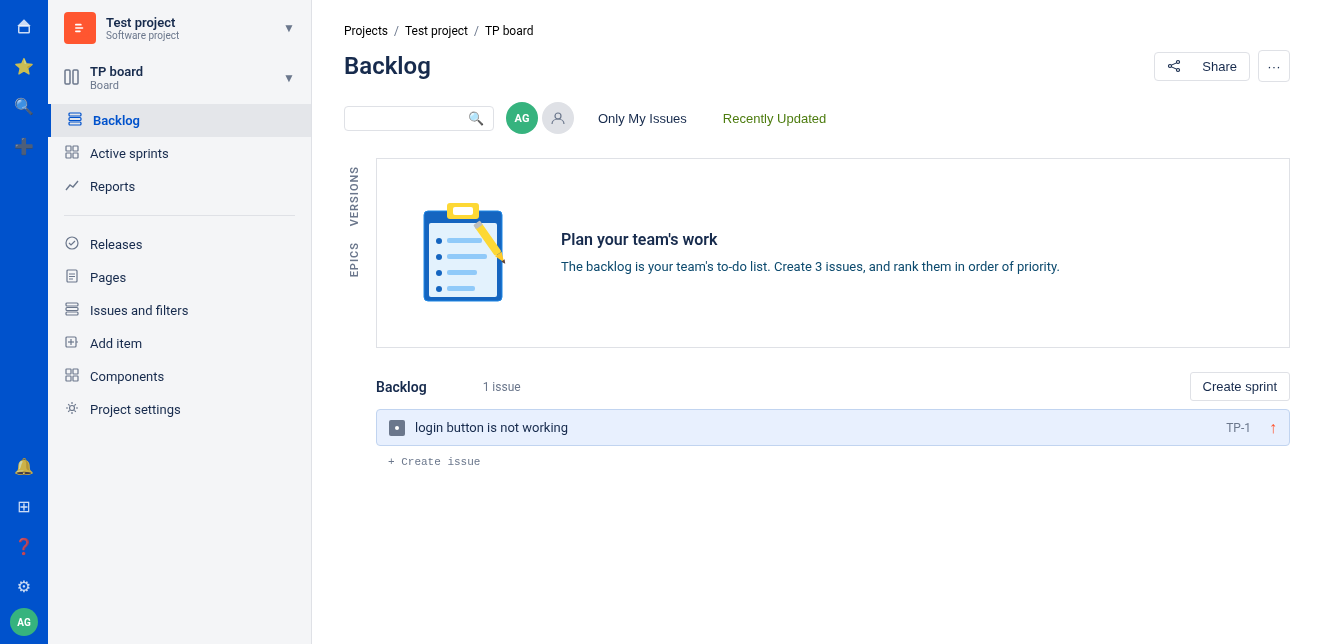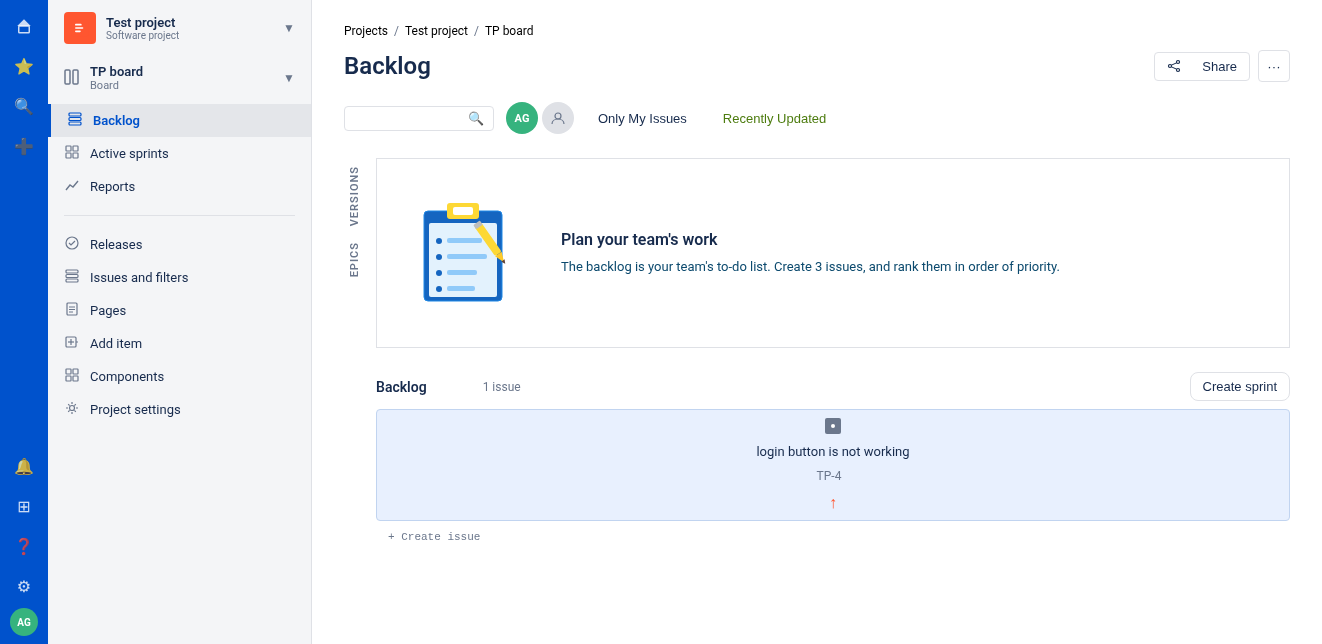--- a/index.html
+++ b/index.html
@@ -322,37 +322,36 @@
     }
     .issue-count {
       font-size: 12px;
       color: #6b778c;
       font-weight: 400;
       margin-left: 48px;
     }
     .create-sprint-btn {
       padding: 6px 12px;
       border: 1px solid #dfe1e6;
-      border-radius: 8px;
+      border-radius: 3px;
       background: #fff;
       font-size: 13px;
       color: #172b4d;
       cursor: pointer;
     }
 
     .issue-row {
       display: flex;
       align-items: center;
       padding: 8px 12px;
       background: #e8f0fe;
       border: 1px solid #c1d4f0;
       border-radius: 4px;
       gap: 10px;
       margin-bottom: 4px;
-      flex-direction: column;
     }
     .issue-type-icon {
       width: 16px;
       height: 16px;
       border-radius: 2px;
       background: #6b778c;
       display: flex;
       align-items: center;
       justify-content: center;
       font-size: 10px;
@@ -475,37 +474,37 @@
         <svg width="14" height="14" viewBox="0 0 14 14" fill="none">
             <circle cx="7" cy="7" r="6" stroke="#6b778c" stroke-width="1.2"></circle>
             <path d="M4 7l2 2 4-4" stroke="#6b778c" stroke-width="1.2" fill="none"></path>
           </svg>
       </span>
       <span>Releases</span>
     </div>
     <div class="sidebar-section-item">
       <span class="section-icon">
         <svg width="14" height="14" viewBox="0 0 14 14" fill="none">
-            <rect x="1" y="1" width="12" height="3" rx="1" stroke="#6b778c" stroke-width="1.2"></rect>
-            <rect x="1" y="5.5" width="12" height="3" rx="1" stroke="#6b778c" stroke-width="1.2"></rect>
-            <rect x="1" y="10" width="12" height="3" rx="1" stroke="#6b778c" stroke-width="1.2"></rect>
-          </svg>
-      </span>
-      <span>Issues and filters</span>
-    </div>
-    <div class="sidebar-section-item">
-      <span class="section-icon">
-        <svg width="14" height="14" viewBox="0 0 14 14" fill="none">
             <rect x="2" y="1" width="10" height="12" rx="1" stroke="#6b778c" stroke-width="1.2"></rect>
             <line x1="4" y1="5" x2="10" y2="5" stroke="#6b778c" stroke-width="1"></line>
             <line x1="4" y1="7.5" x2="10" y2="7.5" stroke="#6b778c" stroke-width="1"></line>
             <line x1="4" y1="10" x2="8" y2="10" stroke="#6b778c" stroke-width="1"></line>
           </svg>
       </span>
       <span>Pages</span>
+    </div>
+    <div class="sidebar-section-item">
+      <span class="section-icon">
+        <svg width="14" height="14" viewBox="0 0 14 14" fill="none">
+            <rect x="1" y="1" width="12" height="3" rx="1" stroke="#6b778c" stroke-width="1.2"></rect>
+            <rect x="1" y="5.5" width="12" height="3" rx="1" stroke="#6b778c" stroke-width="1.2"></rect>
+            <rect x="1" y="10" width="12" height="3" rx="1" stroke="#6b778c" stroke-width="1.2"></rect>
+          </svg>
+      </span>
+      <span>Issues and filters</span>
     </div>
     <div class="sidebar-section-item">
       <span class="section-icon">
         <svg width="14" height="14" viewBox="0 0 14 14" fill="none">
             <rect x="1" y="2" width="10" height="10" rx="1" stroke="#6b778c" stroke-width="1.2"></rect>
             <line x1="3" y1="7" x2="9" y2="7" stroke="#6b778c" stroke-width="1.2"></line>
             <line x1="6" y1="4" x2="6" y2="10" stroke="#6b778c" stroke-width="1.2"></line>
             <line x1="11" y1="7" x2="13" y2="7" stroke="#6b778c" stroke-width="1.2"></line>
           </svg>
       </span>
@@ -634,21 +633,21 @@
           </div>
 
           <div class="issue-row">
             <div class="issue-type-icon">
               <svg width="12" height="12" viewBox="0 0 12 12" fill="none">
                   <rect x="1" y="1" width="10" height="10" rx="1" fill="#6b778c"></rect>
                   <circle cx="6" cy="6" r="2" fill="#fff"></circle>
                 </svg>
             </div>
             <span class="issue-title">login button is not working</span>
-            <span class="issue-key">TP-4</span>
+            <span class="issue-key">TP-1</span>
             <span class="issue-priority" style="color:#ff5630; font-size:16px; font-weight:bold;">↑</span>
           </div>
 
           <div class="create-issue-link">+ Create issue</div>
         </div>
       </div>
     </div>
   </div>
 </div>
 

